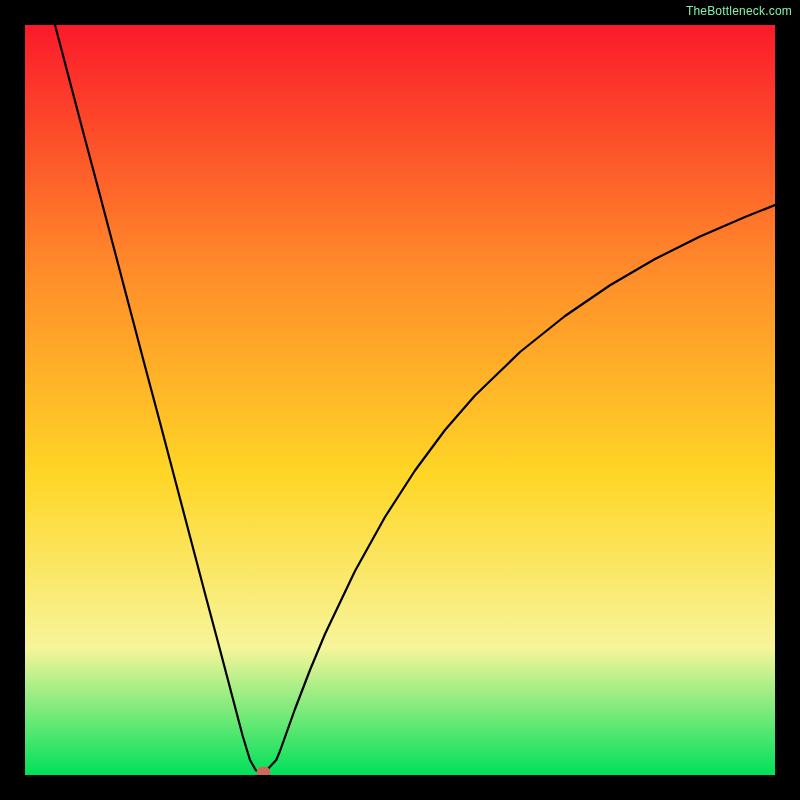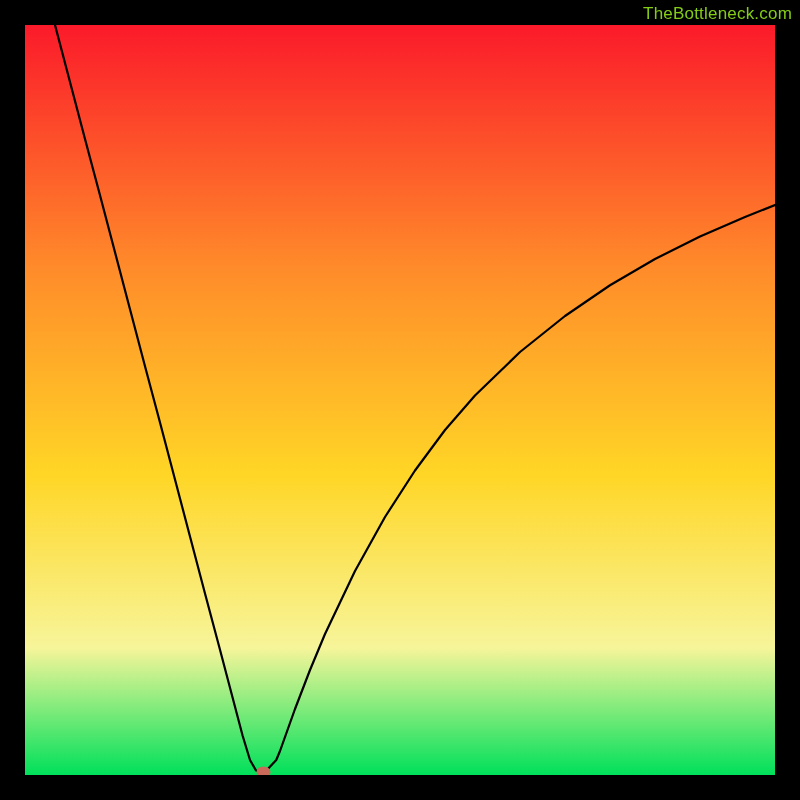--- a/index.html
+++ b/index.html
@@ -15,23 +15,23 @@
     left: 25px;
     top: 25px;
     width: 750px;
     height: 750px;
   }
   .watermark {
     position: absolute;
     top: 4px;
     right: 8px;
     font-family: Arial, Helvetica, sans-serif;
-    font-size: 17px;
+    font-size: 12px;
     font-weight: 500;
-    color: #84cc16;
+    color: #86efac;
     letter-spacing: 0.2px;
   }
   svg { display: block; }
 </style>
 </head>
 <body>
 
 <div class="frame">
   <div class="watermark">TheBottleneck.com</div>
   <div class="plot-area">

